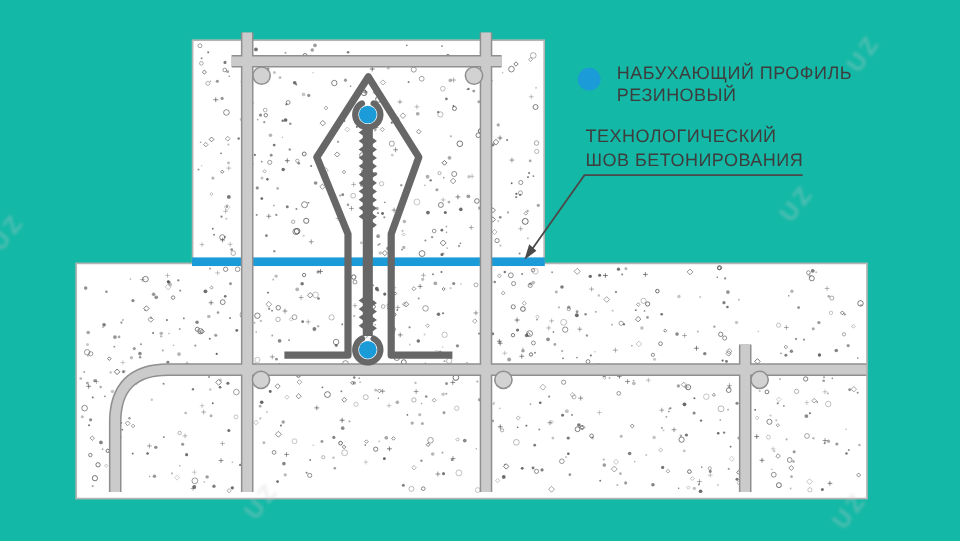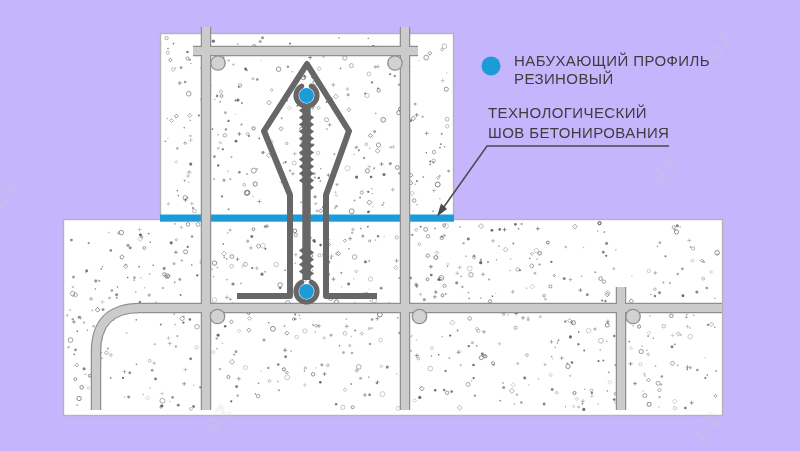--- a/index.html
+++ b/index.html
@@ -1,16 +1,16 @@
 <!DOCTYPE html>
 <html style="--joint-blue: #1b9cd8; --profile: #676767; --rebar-fill: #cbcbcb; --rebar-edge: #8f8f8f; --edge: #b4b4b4; --speck: #4a4a4a; --text: #3d3d3d; --leader: #4a4a4a;"><head>
 <meta charset="utf-8">
 <style>
   html,body{margin:0;padding:0;background:#fff;}
-  #stage{position:relative;width:800px;height:451px;background:#c4b5fd;overflow:hidden;
+  #stage{position:relative;width:800px;height:451px;background:#14b8a6;overflow:hidden;
          font-family:"Liberation Sans",sans-serif;}
   svg{position:absolute;left:0;top:0;}
   .concrete{fill:#ffffff;stroke:var(--edge,#b4b4b4);stroke-width:1.4;}
   .rebar-under{stroke:var(--rebar-edge,#8f8f8f);stroke-width:10.5;fill:none;stroke-linejoin:round;}
   .rebar-over{stroke:var(--rebar-fill,#cbcbcb);stroke-width:8;fill:none;stroke-linejoin:round;}
   .rebar-circle{fill:#d2d2d2;stroke:var(--rebar-edge,#8f8f8f);stroke-width:1.3;}
   .joint{fill:var(--joint-blue,#1b9cd8);}
   .profile-line{stroke:var(--profile,#676767);fill:none;}
   .profile-fill{fill:var(--profile,#676767);stroke:none;}
   .bead{fill:var(--joint-blue,#1b9cd8);}

